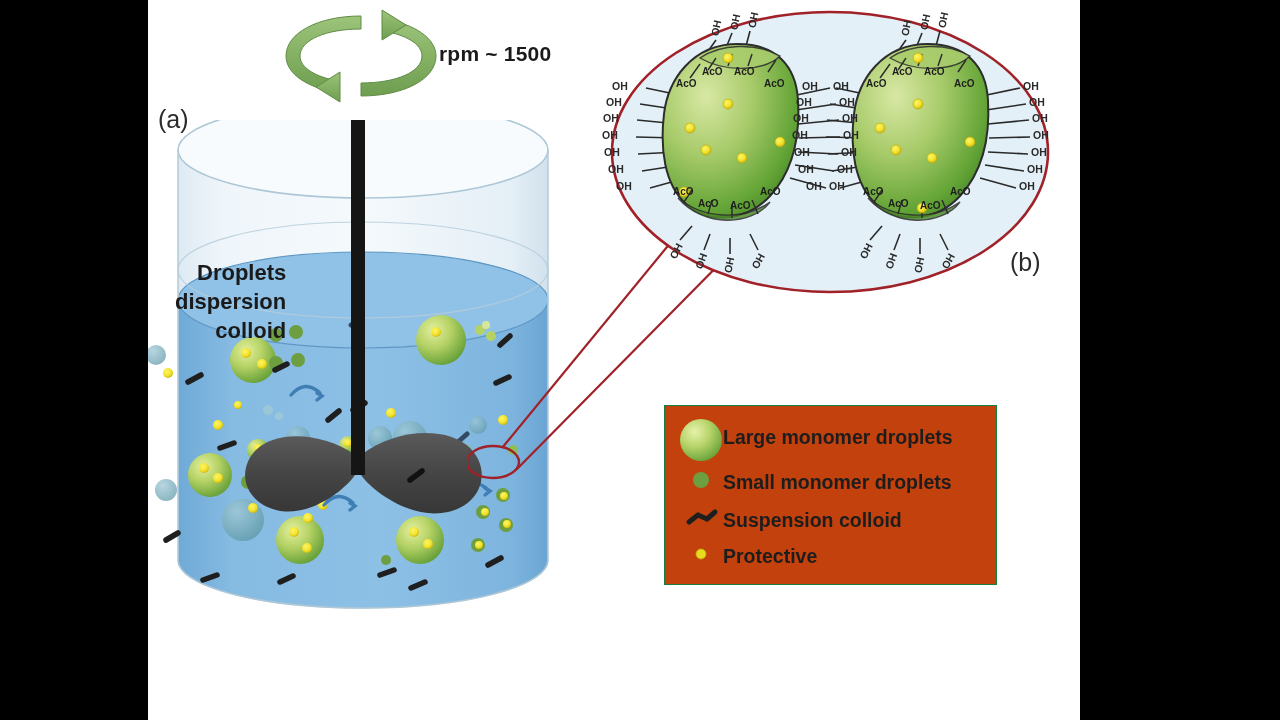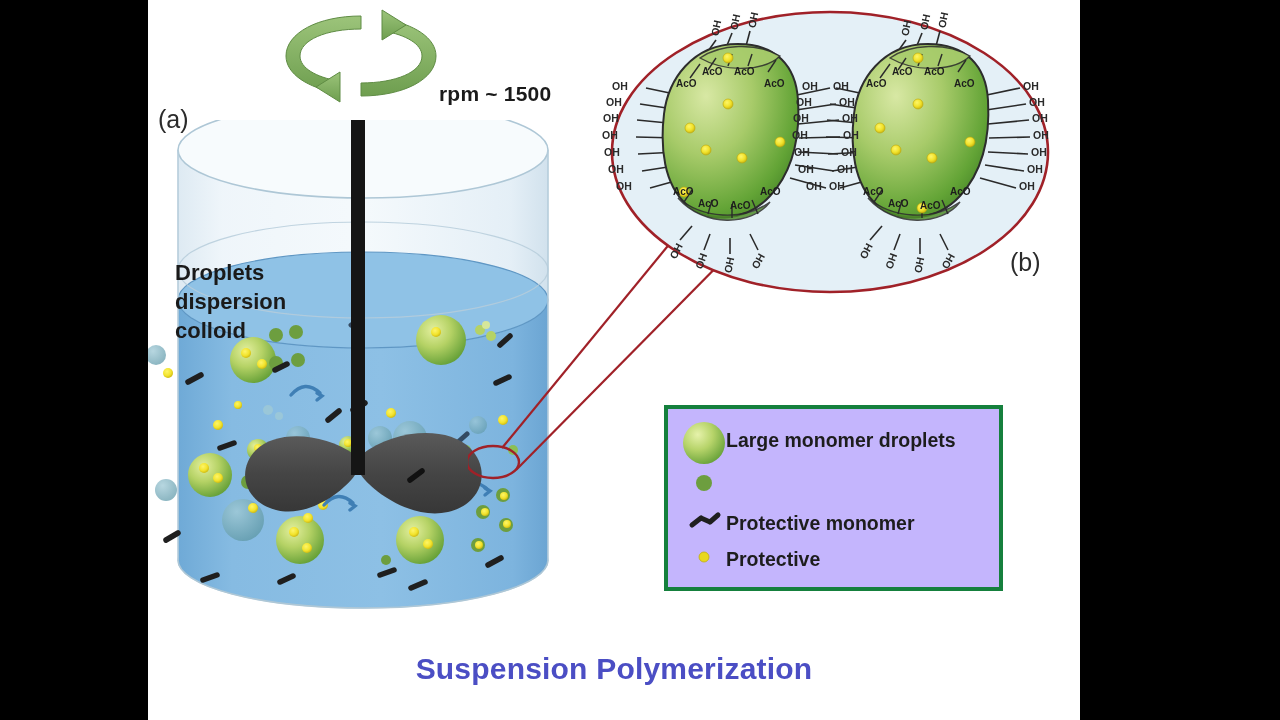--- a/index.html
+++ b/index.html
@@ -5,26 +5,26 @@
 <style>
   html,body{margin:0;padding:0;background:#000;}
   body{width:1280px;height:720px;overflow:hidden;font-family:"Liberation Sans",sans-serif;}
   #stage{position:relative;width:1280px;height:720px;background:#000;}
   #canvas{position:absolute;left:148px;top:0;width:932px;height:720px;background:#fff;overflow:hidden;}
   .abs{position:absolute;}
   svg{display:block;}
   .lbl{position:absolute;font-weight:bold;color:#1a1a1a;white-space:nowrap;}
   #label-a{left:10px;top:105px;font-size:25px;color:#2b2b2b;font-weight:normal;}
   #label-b{left:862px;top:248px;font-size:25px;color:#2b2b2b;font-weight:normal;}
-  #rpm{left:291px;top:42px;font-size:21px;letter-spacing:.2px;margin-top:40px;}
-  #dispersion{left:27px;top:258px;font-size:22px;line-height:29px;text-align:left;}
+  #rpm{left:291px;top:42px;font-size:21px;letter-spacing:.2px;}
+  #dispersion{left:27px;top:258px;font-size:22px;line-height:29px;text-align:right;}
   #title{position:absolute;left:0;top:652px;width:932px;text-align:center;
          font-size:30px;font-weight:bold;color:#4b4ec4;letter-spacing:.2px;}
   #legend{position:absolute;left:516px;top:405px;width:331px;height:178px;
-          background:#c4b5fd;border:4px solid #15803d;}
+          background:#c2410c;border:1px solid #15803d;}
   .lrow{position:absolute;left:58px;font-size:19.5px;font-weight:bold;color:#1d1d1d;white-space:nowrap;}
   .lsw{position:absolute;}
   .molecule-lbl{position:absolute;font-size:10.5px;font-weight:bold;color:#2a2a2a;
                 font-family:"Liberation Sans",sans-serif;white-space:nowrap;}
   .aco-lbl{position:absolute;font-size:10px;font-weight:bold;color:#1e1e1e;white-space:nowrap;}
 </style>
 </head>
 <body>
 
 <div id="stage">
@@ -441,28 +441,28 @@
             <stop offset="1" stop-color="#5d9b33"></stop>
           </radialGradient>
         </defs>
         <circle cx="24" cy="24" r="21" fill="url(#lgG)"></circle>
       </svg>
       <div class="lrow" style="top:20px;">Large monomer droplets</div>
 
       <svg class="lsw" style="left:26px;top:64px;" width="20" height="20" viewBox="0 0 20 20">
         <circle cx="10" cy="10" r="8" fill="#6d9e3f"></circle>
       </svg>
+      <div class="lrow" style="top:65px;">Small monomer droplets</div>
 
       <svg class="lsw" style="left:20px;top:100px;" width="34" height="22" viewBox="0 0 34 22">
         <path d="M4,16 L13,9 M13,9 L22,13 M22,13 L30,6" stroke="#1f1f1f" stroke-width="5" stroke-linecap="round" fill="none"></path>
       </svg>
-      <div class="lrow" style="top:103px;">Protective monomer</div>
+      <div class="lrow" style="top:103px;">Suspension colloid</div>
 
       <svg class="lsw" style="left:29px;top:141px;" width="14" height="14" viewBox="0 0 14 14">
         <circle cx="7" cy="7" r="5" fill="#e8d81e" stroke="#bfae10" stroke-width="0.8"></circle>
       </svg>
       <div class="lrow" style="top:139px;">Protective</div>
     </div>
 
-    <div id="title">Suspension Polymerization</div>
 
   </div>
 </div>
 
 </body></html>

